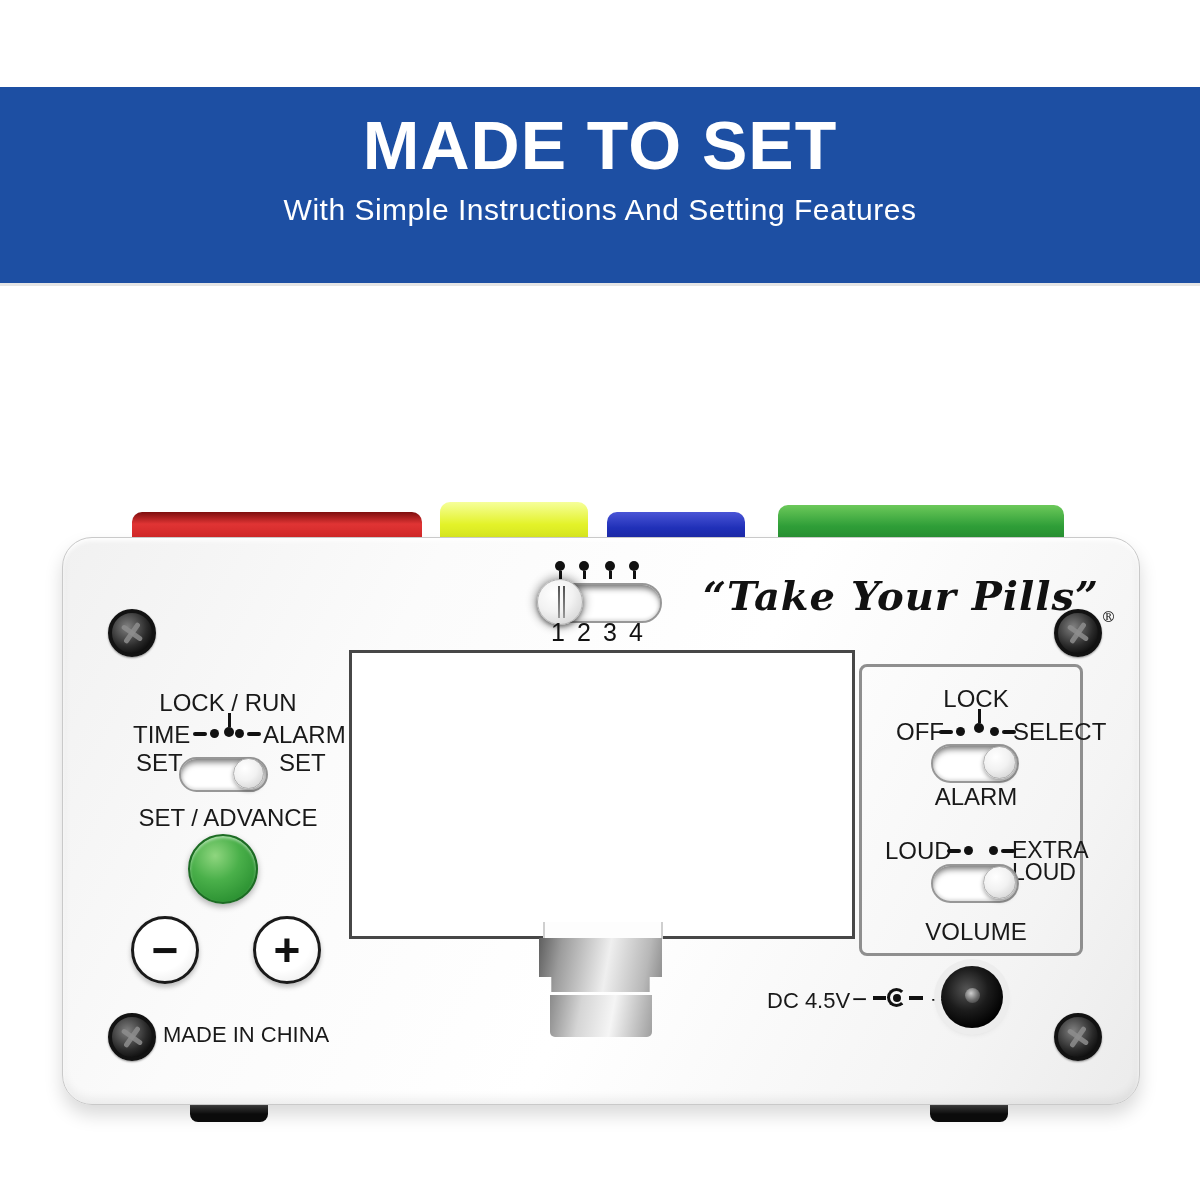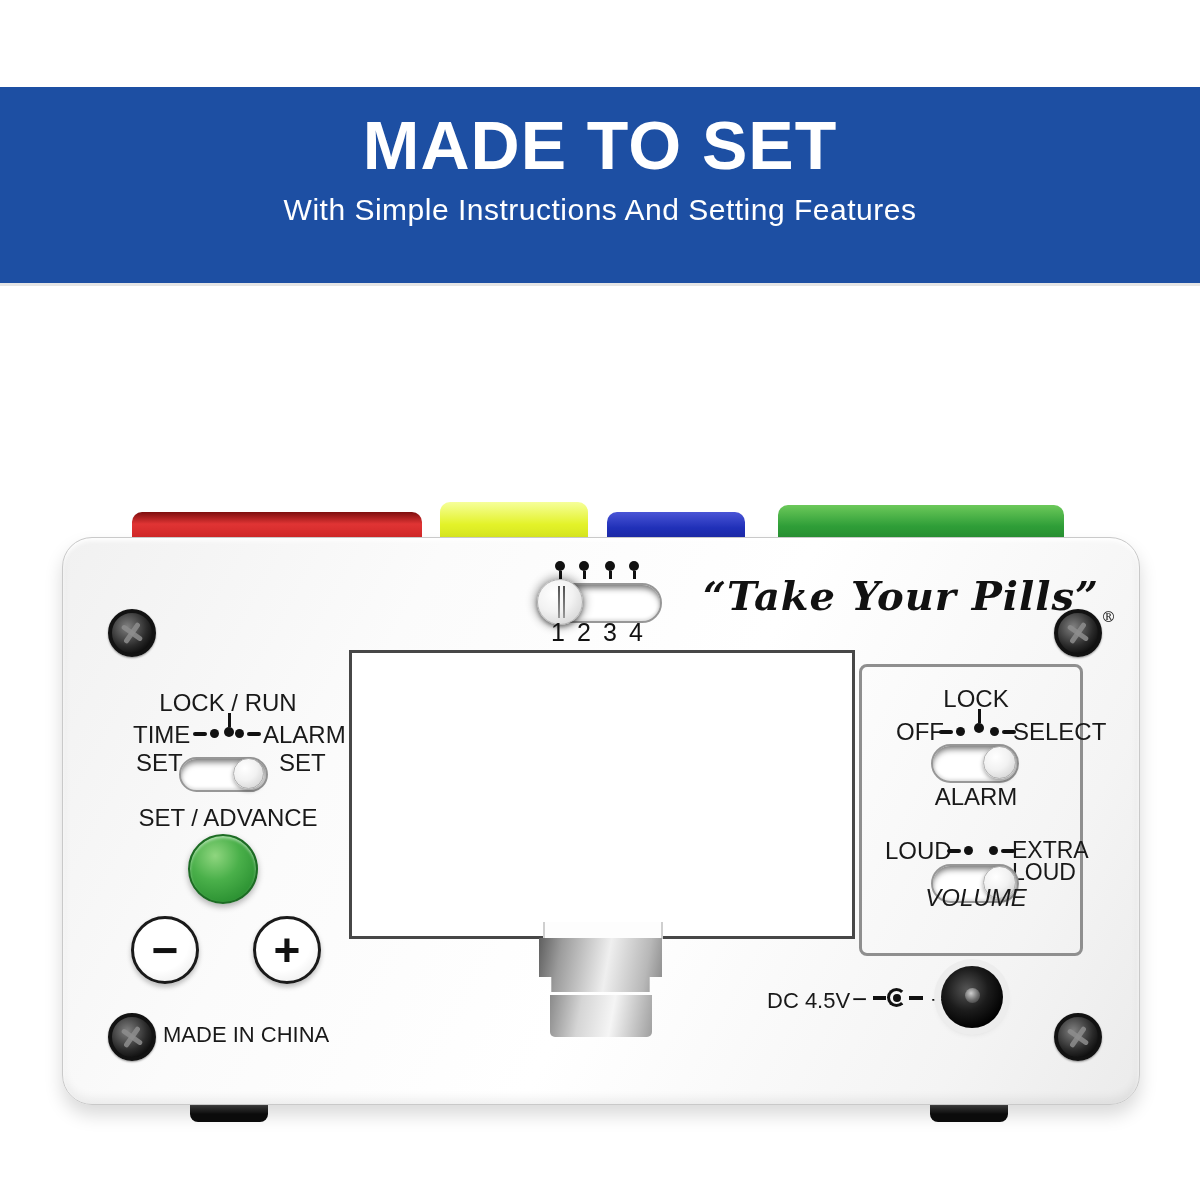--- a/index.html
+++ b/index.html
@@ -253,21 +253,21 @@
         <span class="dotm"></span>
       </div>
     <div class="marker" style="left:926px;top:308px;">
         <span class="dotm"></span>
         <span class="dash"></span>
       </div>
     <div class="lbl" style="left:949px;top:299px;font-size:23px;">EXTRA</div>
     <div class="lbl" style="left:949px;top:321px;font-size:23px;">LOUD</div>
     <div class="track" style="left:868px;top:326px;width:84px;height:35px;"></div>
     <div class="knob" style="left:920px;top:328px;width:31px;height:31px;"></div>
-    <div class="lbl center" style="left:838px;top:346px;width:150px;font-style:italic;">VOLUME</div>
+    <div class="lbl center" style="left:838px;top:380px;width:150px;">VOLUME</div>
 
     <div class="lbl" style="left:704px;top:450px;font-size:22px;">DC 4.5V</div>
     <div class="sign" style="left:789px;top:446px;">−</div>
     <div class="polarity">
       <span class="dl"></span>
         <span class="ring"></span>
         <span class="pd"></span>
         <span class="dr"></span>
     </div>
     <div class="sign" style="left:868px;top:446px;">+</div>

